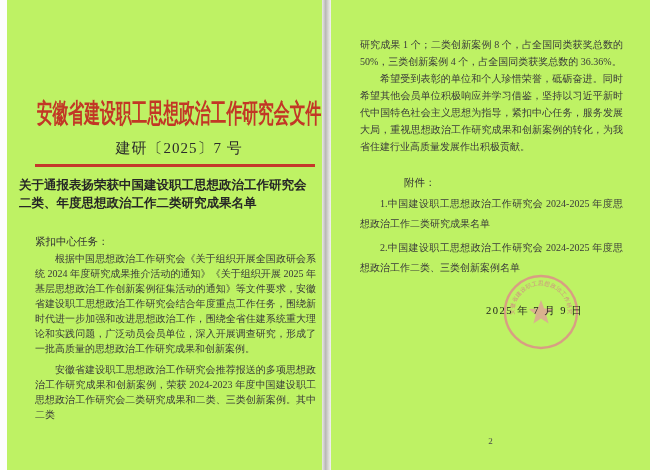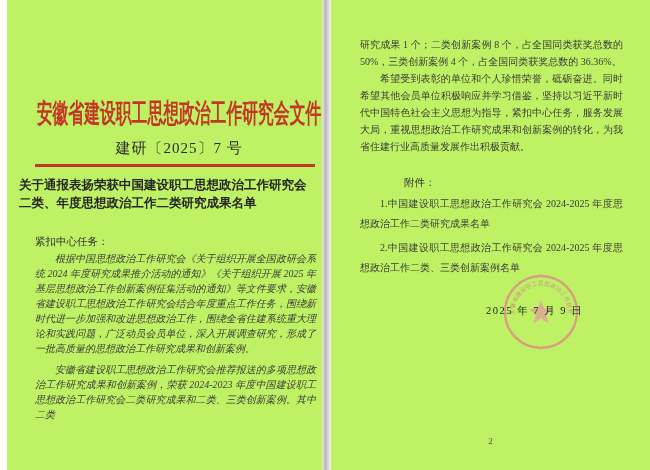--- a/index.html
+++ b/index.html
@@ -25,21 +25,21 @@
   .doc-number{
     position:absolute;top:139px;left:0;right:0;text-align:center;
     font-size:15px;color:#2b2b2b;letter-spacing:1px;
   }
   .red-rule{position:absolute;top:164px;left:28px;width:280px;height:2.5px;background:#c5392b;}
   .doc-title{
     position:absolute;top:177px;left:12px;right:8px;text-align:left;
     font-size:12.5px;line-height:17.5px;font-weight:bold;color:#262626;
   }
   .salutation{position:absolute;top:235px;left:28px;font-size:10.5px;color:#333;}
-  .left-body{position:absolute;top:251px;left:28px;width:281px;font-style:italic;}
+  .left-body{position:absolute;top:251px;left:28px;width:281px;}
   .right-body{position:absolute;top:36px;left:29px;width:263px;}
   p.body{
     margin:0;font-size:10px;line-height:15px;color:#3a3a3a;
     text-align:justify;
   }
   .right-body p.body{line-height:17px;}
   .indent{text-indent:2em;}
   .left-body p.body + p.body{margin-top:6px;}
   
   .attachments{position:absolute;top:176px;left:29px;width:263px;}

